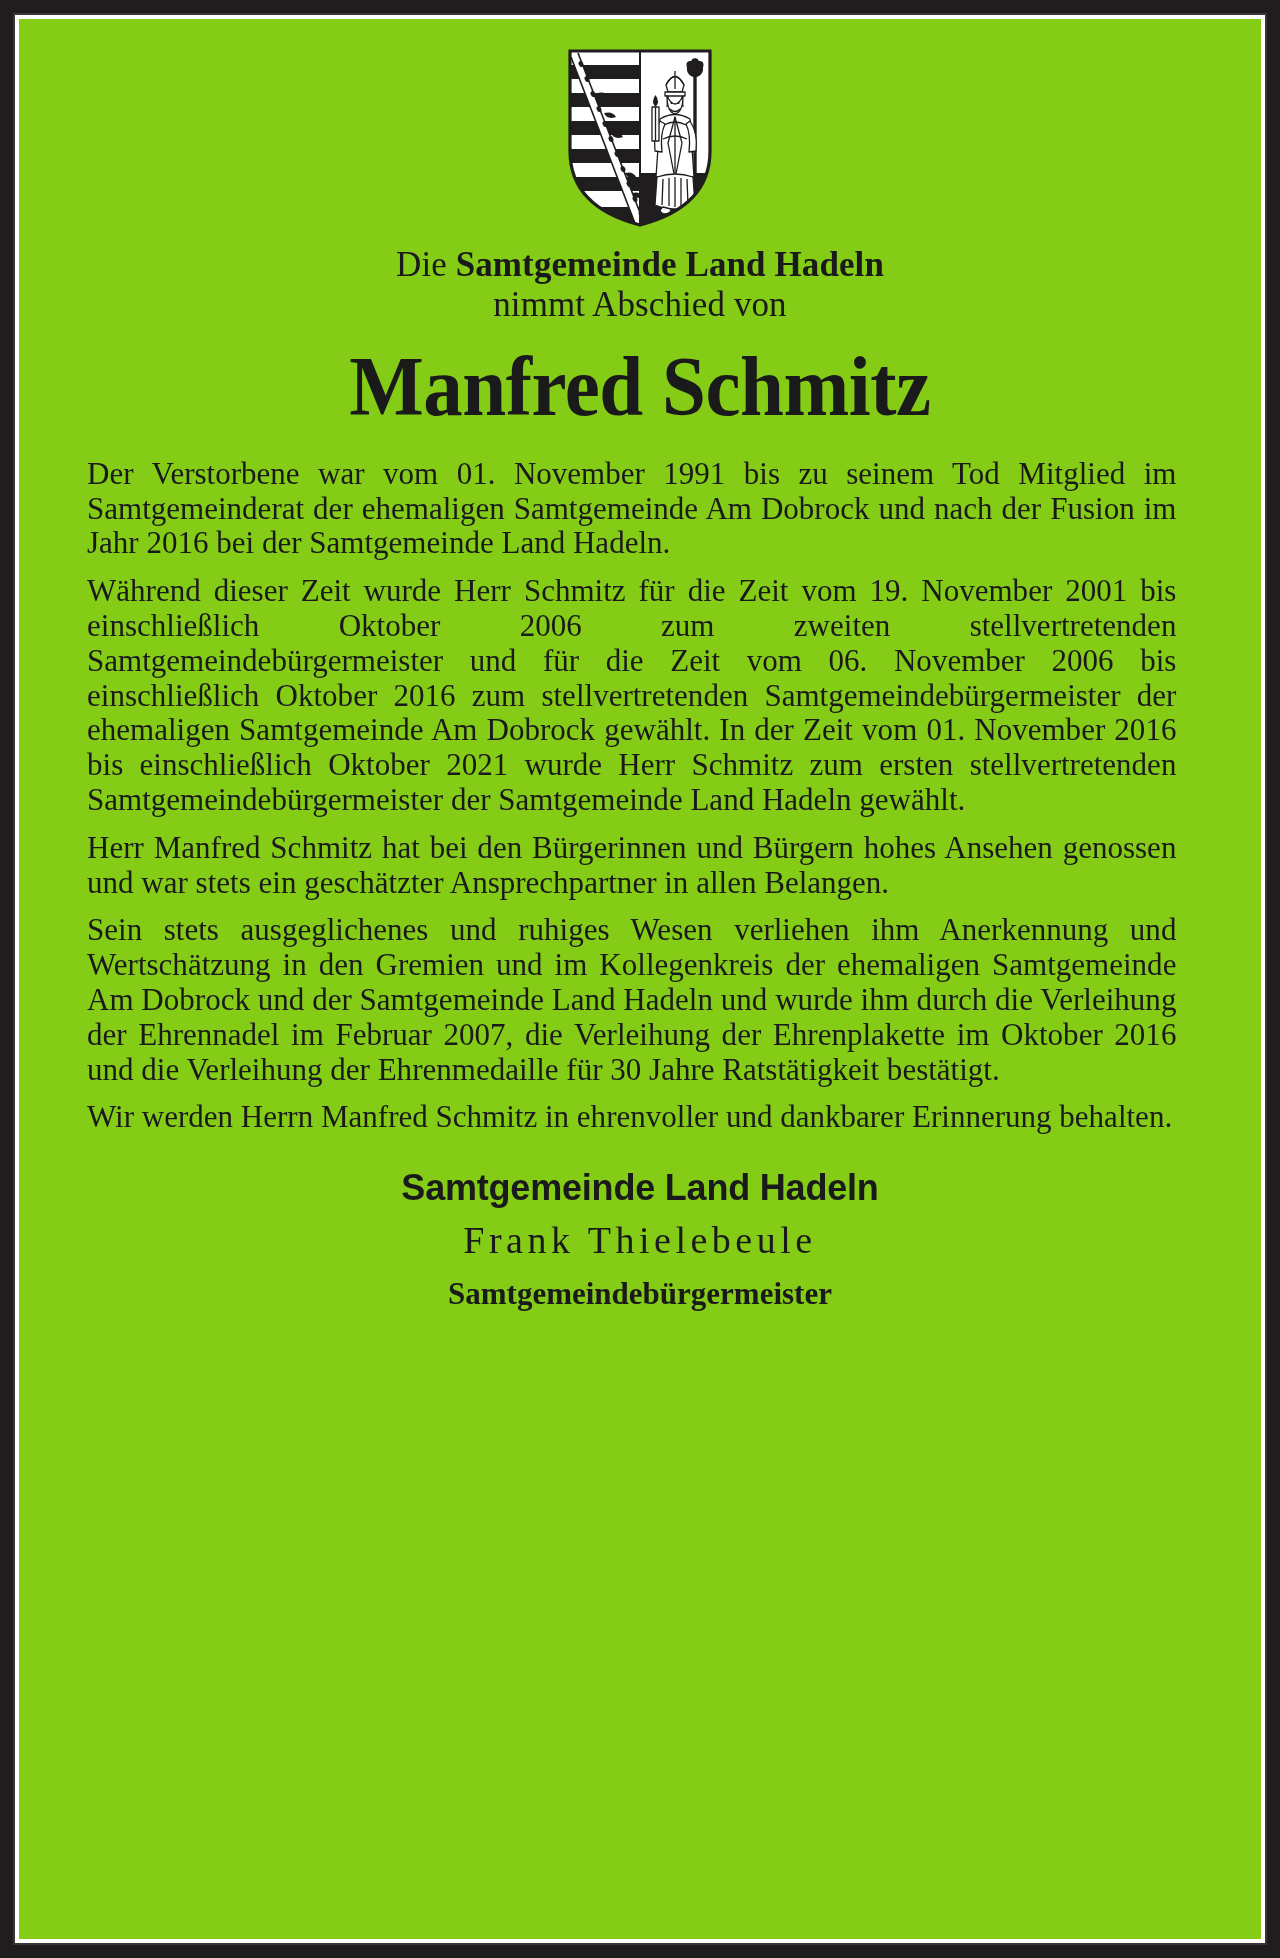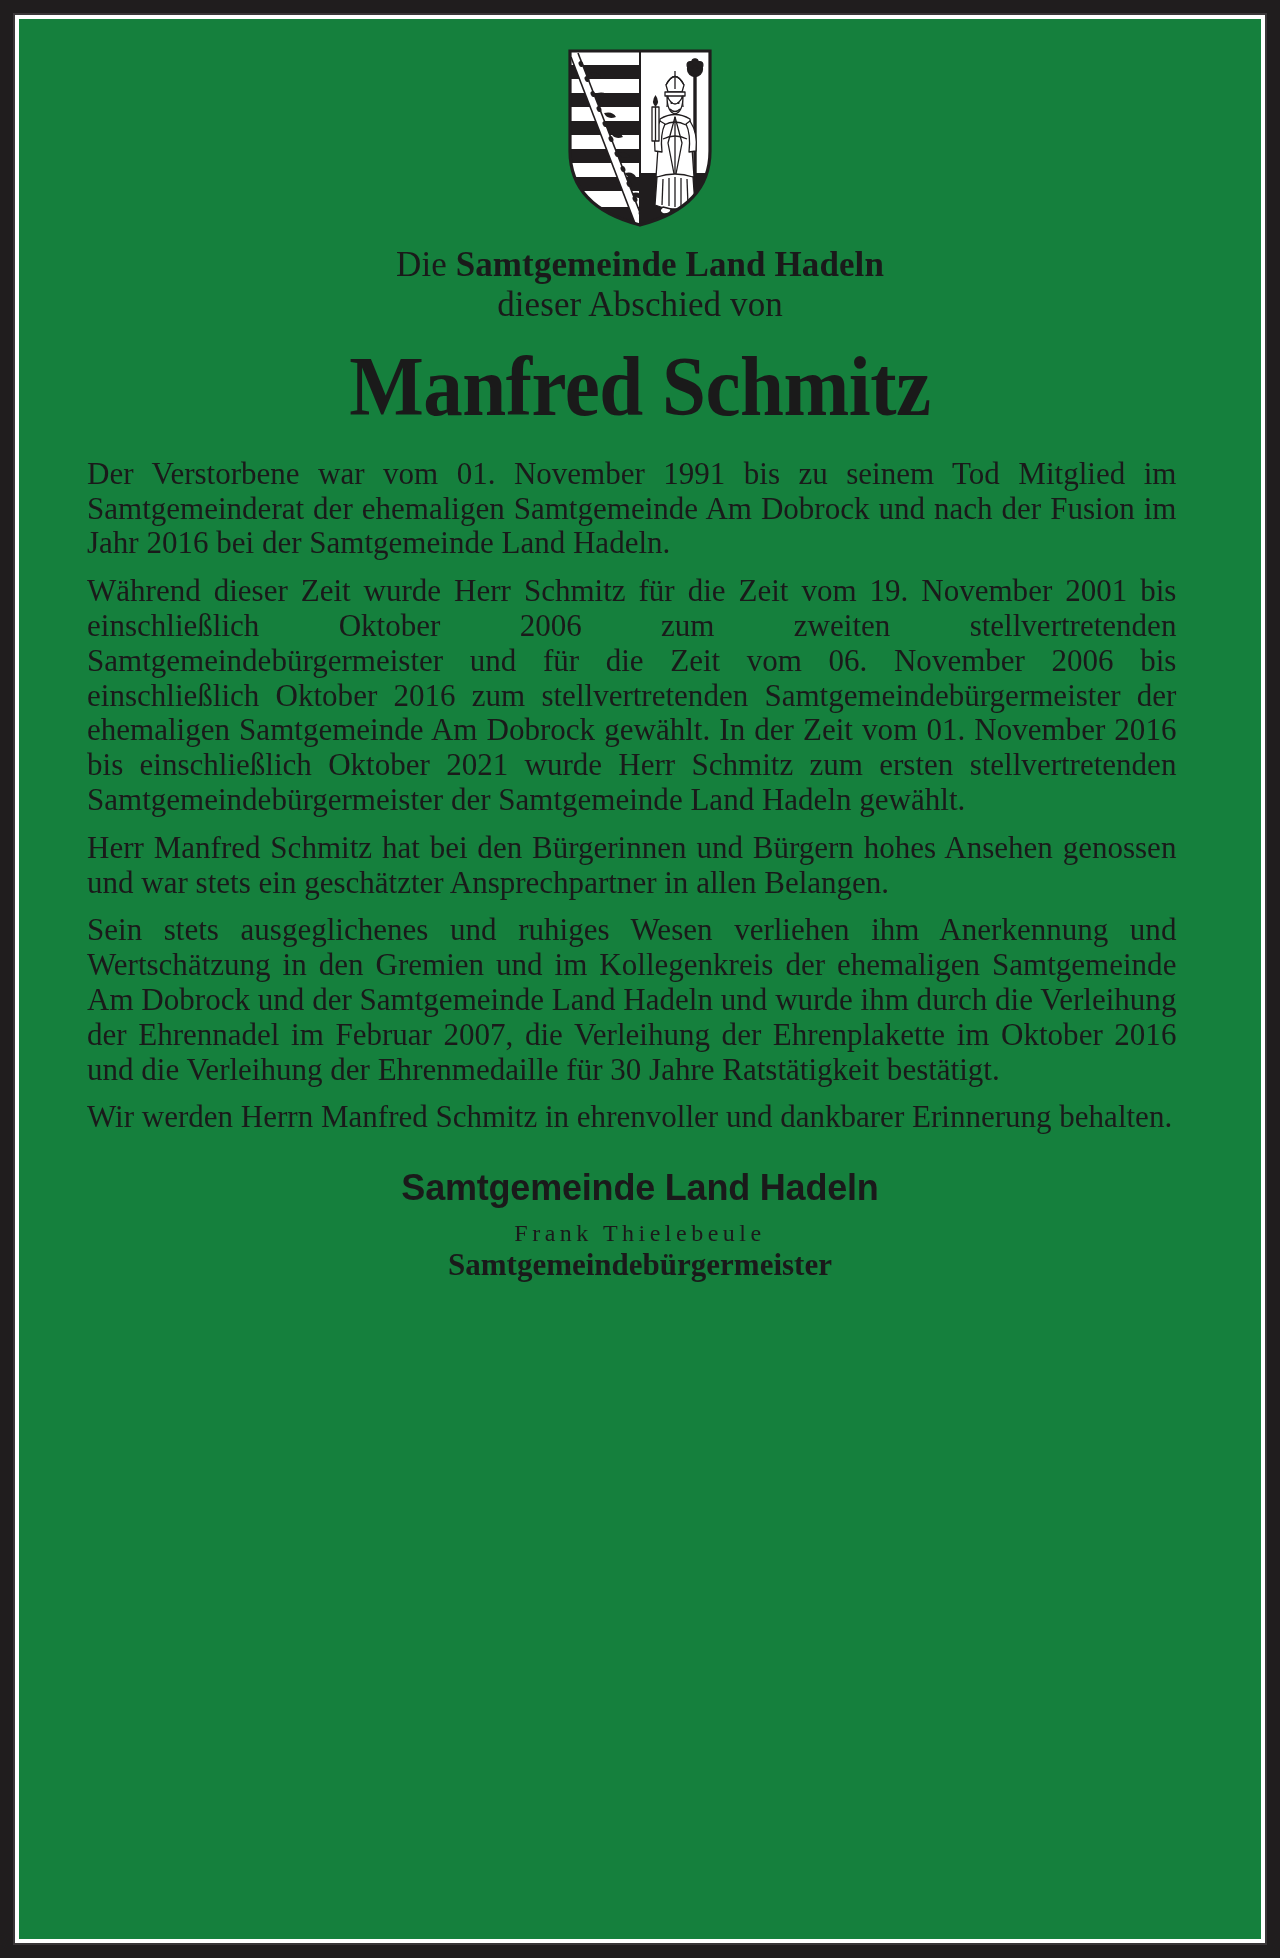--- a/index.html
+++ b/index.html
@@ -28,21 +28,21 @@
     width: 100%;
     height: 100%;
     background: #ffffff;
     border: 2px solid #3a3638;
     padding: 4px;
   }
   #obituary-sheet {
     box-sizing: border-box;
     width: 100%;
     height: 100%;
-    background: #15803d;
+    background: #84cc16;
     padding: 28px 60px 20px 60px;
     display: flex;
     flex-direction: column;
     align-items: stretch;
   }
 
   
   #crest-block {
     text-align: center;
     margin: 0 0 12px 0;
@@ -105,24 +105,24 @@
   }
   #signatory-org {
     font-family: "Liberation Sans", "DejaVu Sans", sans-serif;
     font-weight: bold;
     font-size: 36px;
     line-height: 1.08;
     letter-spacing: -0.2px;
     margin-bottom: 12px;
   }
   #signatory-name {
-    font-size: 24px;
+    font-size: 38px;
     line-height: 1.1;
     letter-spacing: 4.5px;
-    margin-bottom: 2px;
+    margin-bottom: 15px;
   }
   #signatory-title {
     font-weight: bold;
     font-size: 31px;
     line-height: 1.1;
     text-align: center;
   }
 </style>
 </head>
 <body>
@@ -242,21 +242,21 @@
 
               <line x1="76" y1="4" x2="76" y2="180" stroke="#201d1e" stroke-width="2"></line>
             </g>
 
             <path d="M6 4 H146 V104 C146 142 122 166 76 178 C30 166 6 142 6 104 Z" fill="none" stroke="#201d1e" stroke-width="3.2"></path>
           </svg>
         </span>
       </div>
 
       <div class="heading-line" id="heading-line-1"><span>Die </span><span class="strong">Samtgemeinde Land Hadeln</span></div>
-      <div class="heading-line" id="heading-line-2">dieser Abschied von</div>
+      <div class="heading-line" id="heading-line-2">nimmt Abschied von</div>
 
       <div id="deceased-name">Manfred Schmitz</div>
 
       <div id="body-copy">
         <p class="body-paragraph">Der Verstorbene war vom 01. November 1991 bis zu seinem Tod Mitglied im Samtgemeinderat der ehemaligen Samtgemeinde Am Dobrock und nach der Fusion im Jahr 2016 bei der Samtgemeinde Land Hadeln.</p>
         <p class="body-paragraph">Während dieser Zeit wurde Herr Schmitz für die Zeit vom 19. November 2001 bis einschließlich Oktober 2006 zum zweiten stellvertretenden Samtgemeindebürgermeister und für die Zeit vom 06. November 2006 bis einschließlich Oktober 2016 zum stellvertretenden Samtgemeindebürgermeister der ehemaligen Samtgemeinde Am Dobrock gewählt. In der Zeit vom 01. November 2016 bis einschließlich Oktober 2021 wurde Herr Schmitz zum ersten stellvertretenden Samtgemeindebürgermeister der Samtgemeinde Land Hadeln gewählt.</p>
         <p class="body-paragraph">Herr Manfred Schmitz hat bei den Bürgerinnen und Bürgern hohes Ansehen genossen und war stets ein geschätzter Ansprechpartner in allen Belangen.</p>
         <p class="body-paragraph">Sein stets ausgeglichenes und ruhiges Wesen verliehen ihm Anerkennung und Wertschätzung in den Gremien und im Kollegenkreis der ehemaligen Samtgemeinde Am Dobrock und der Samtgemeinde Land Hadeln und wurde ihm durch die Verleihung der Ehrennadel im Februar 2007, die Verleihung der Ehrenplakette im Oktober 2016 und die Verleihung der Ehrenmedaille für 30 Jahre Ratstätigkeit bestätigt.</p>
         <p class="body-paragraph">Wir werden Herrn Manfred Schmitz in ehrenvoller und dankbarer Erinnerung behalten.</p>
       </div>

